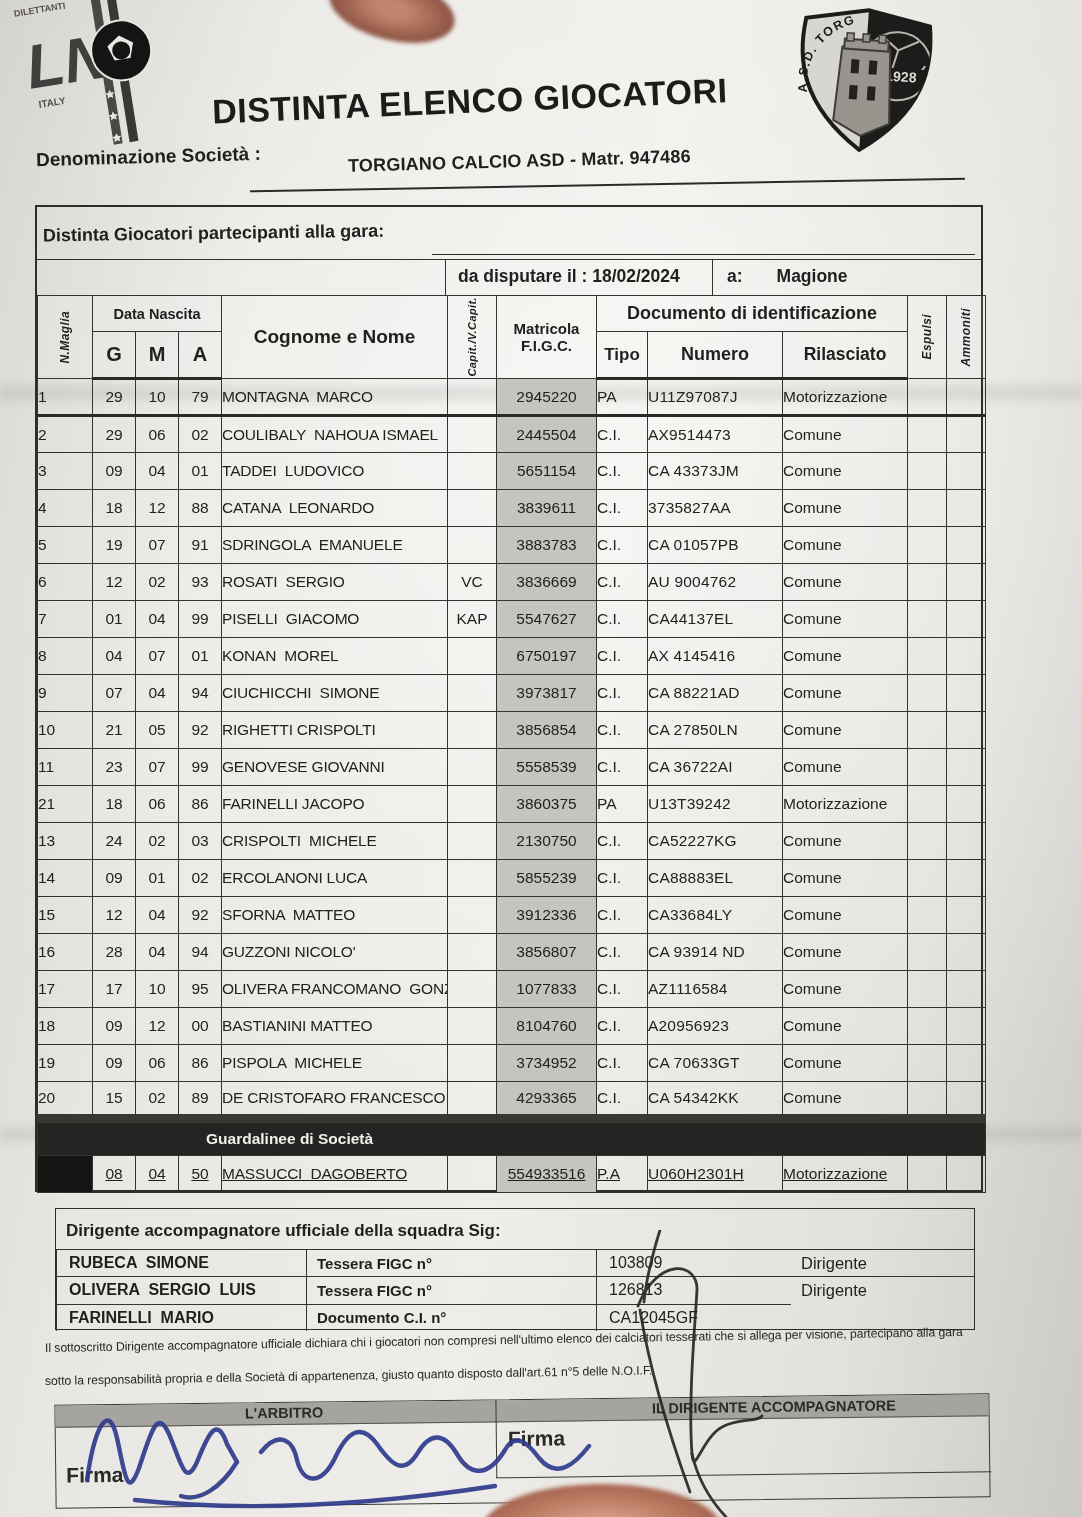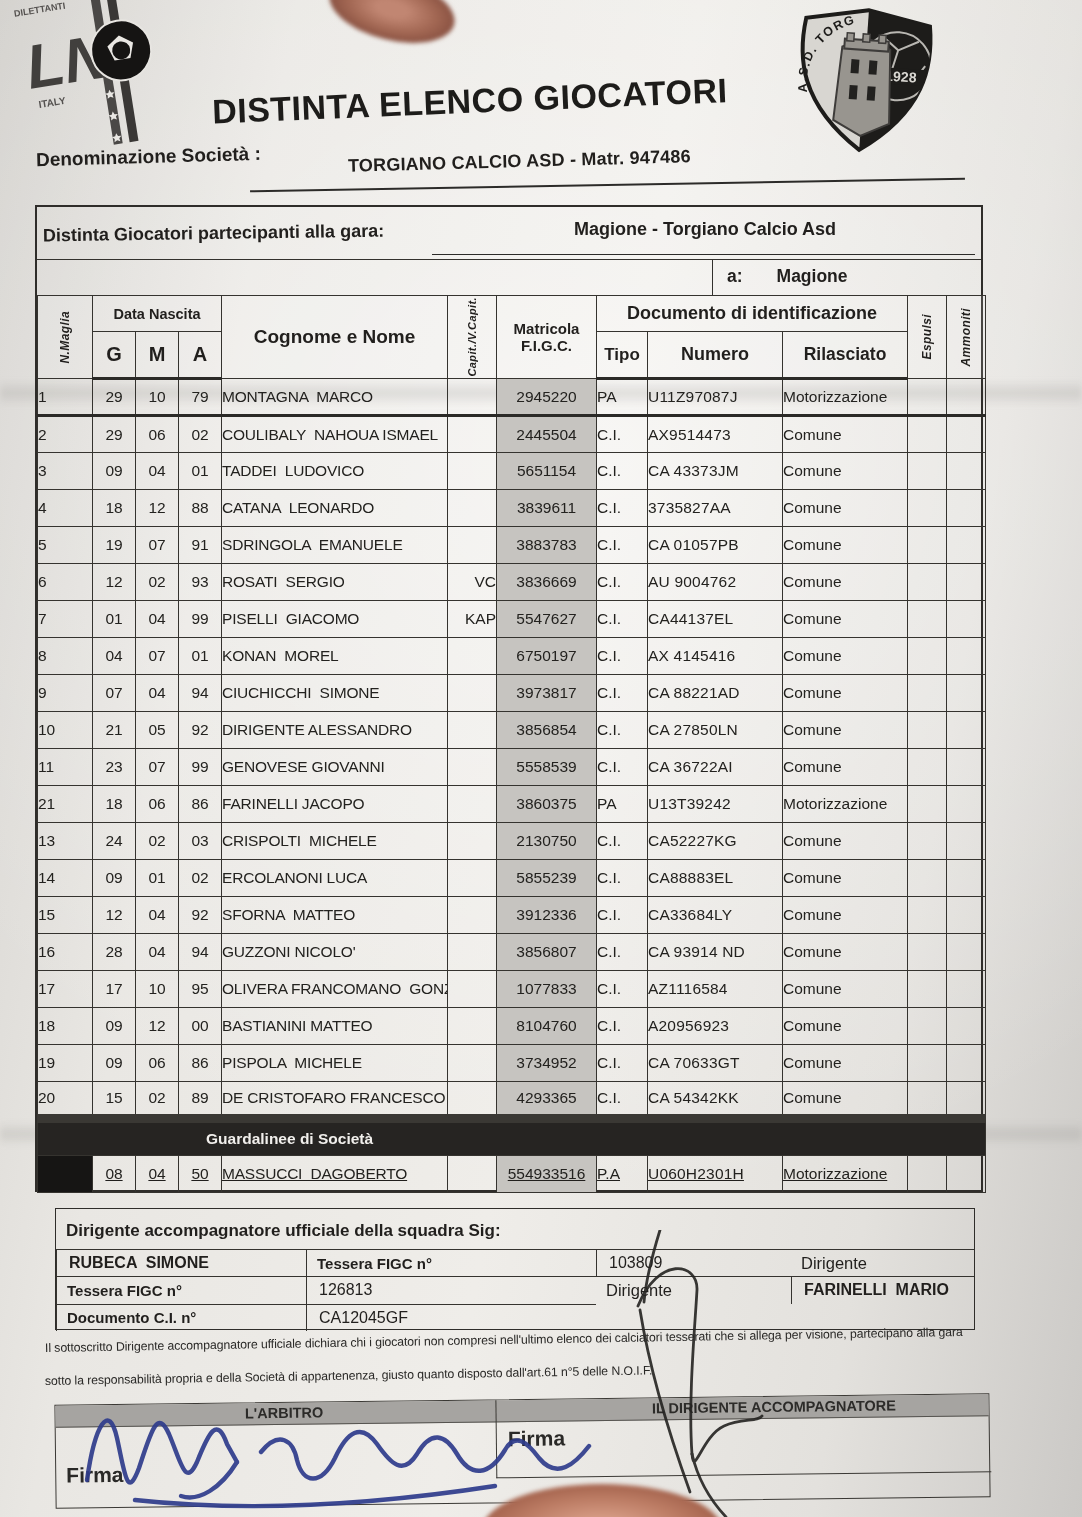--- a/index.html
+++ b/index.html
@@ -43,21 +43,21 @@
   #players tbody tr{height:37px;}
   #players tbody tr.first td{border-bottom:3px solid #2b2a27;}
   #players td{font-size:15.5px;color:#23221f;}
   .c{text-align:center;}
   td.numcell{font-size:17px;padding-left:7px;}
   td.namecell{padding-left:9px;white-space:pre;font-size:15.5px;letter-spacing:-.2px;}
   td.matcell{text-align:center;background:#c6c4c0;font-size:15.5px;}
   td.tipocell{padding-left:7px;font-size:15px;}
   td.numerocell{padding-left:9px;font-size:15.5px;letter-spacing:.2px;}
   td.rilcell{padding-left:9px;font-size:15.5px;}
-  td.capcell{text-align:right;font-size:14px;}
+  td.capcell{text-align:center;font-size:14px;}
   .vt{writing-mode:vertical-rl;transform:rotate(180deg);font-style:italic;font-weight:bold;font-size:12px;letter-spacing:.4px;display:inline-block;}
   .thflex{display:flex;align-items:center;justify-content:center;height:100%;}
   #band-row td{background:#262422;border-top:9px solid #3a3834;height:25px;}
   #band-row .bandtext{color:#f1efec;font-weight:bold;font-size:15.5px;padding-left:168px;display:block;}
   #guard-row{height:38px;text-decoration:underline;}
   td.blackcell{background:#161514;}
   
   #staffbox{left:55px;top:1208px;width:920px;height:122px;border:1.8px solid #2f2d2a;box-sizing:border-box;}
   #staff-title{left:0;top:0;width:100%;height:40px;}
   #staff-title .lbl{position:absolute;left:10px;top:12px;font-size:17px;font-weight:bold;}
@@ -147,23 +147,23 @@
       </text>
     </g>
   </svg>
 
   <div class="abs" id="denom-label">Denominazione Società :</div>
   <div class="abs" id="denom-value">TORGIANO CALCIO ASD - Matr. 947486</div>
   <div class="abs" id="denom-line"></div>
 
   <div class="abs" id="mainbox">
     <div class="abs" id="gara-label">Distinta Giocatori partecipanti alla gara:</div>
-    <div class="abs" id="gara-value">Magione - Torgiano Calcio Asd</div>
     <div class="abs" id="gara-line"></div>
     <div class="abs" id="disputa-row">
+      <div class="abs" id="disputa-cell">da disputare il : 18/02/2024</div>
       <div class="abs" id="luogo-cell">
         <span>a:</span><span class="val">Magione</span>
       </div>
     </div>
 
     <table class="abs" id="players">
       <colgroup>
         <col style="width:55px">
           <col style="width:43px">
           <col style="width:43px">
@@ -351,21 +351,21 @@
             <td class="rilcell">Comune</td>
             <td></td>
             <td></td>
           </tr>
 
           <tr class="player-row">
             <td class="numcell">10</td>
             <td class="c">21</td>
             <td class="c">05</td>
             <td class="c">92</td>
-            <td class="namecell">DIRIGENTE ALESSANDRO</td>
+            <td class="namecell">RIGHETTI CRISPOLTI</td>
             <td class="capcell"></td>
             <td class="matcell">3856854</td>
             <td class="tipocell">C.I.</td>
             <td class="numerocell">CA 27850LN</td>
             <td class="rilcell">Comune</td>
             <td></td>
             <td></td>
           </tr>
 
           <tr class="player-row">
@@ -543,20 +543,21 @@
   <div class="abs" id="staffbox">
     <div class="abs" id="staff-title">
       <span class="lbl">Dirigente accompagnatore ufficiale della squadra Sig:</span>
     </div>
     <div class="staff-grid">
       <div class="sname cleft">RUBECA  SIMONE</div>
       <div class="sdoclabel cleft">Tessera FIGC n°</div>
       <div class="sdocval cleft">103809</div>
 
       <div class="srole">Dirigente</div>
+      <div class="sname cleft">OLIVERA  SERGIO  LUIS</div>
       <div class="sdoclabel cleft">Tessera FIGC n°</div>
       <div class="sdocval cleft">126813</div>
 
       <div class="srole">Dirigente</div>
       <div class="sname cleft">FARINELLI  MARIO</div>
       <div class="sdoclabel cleft">Documento  C.I. n°</div>
       <div class="sdocval cleft">CA12045GF</div>
     </div>
   </div>
 

